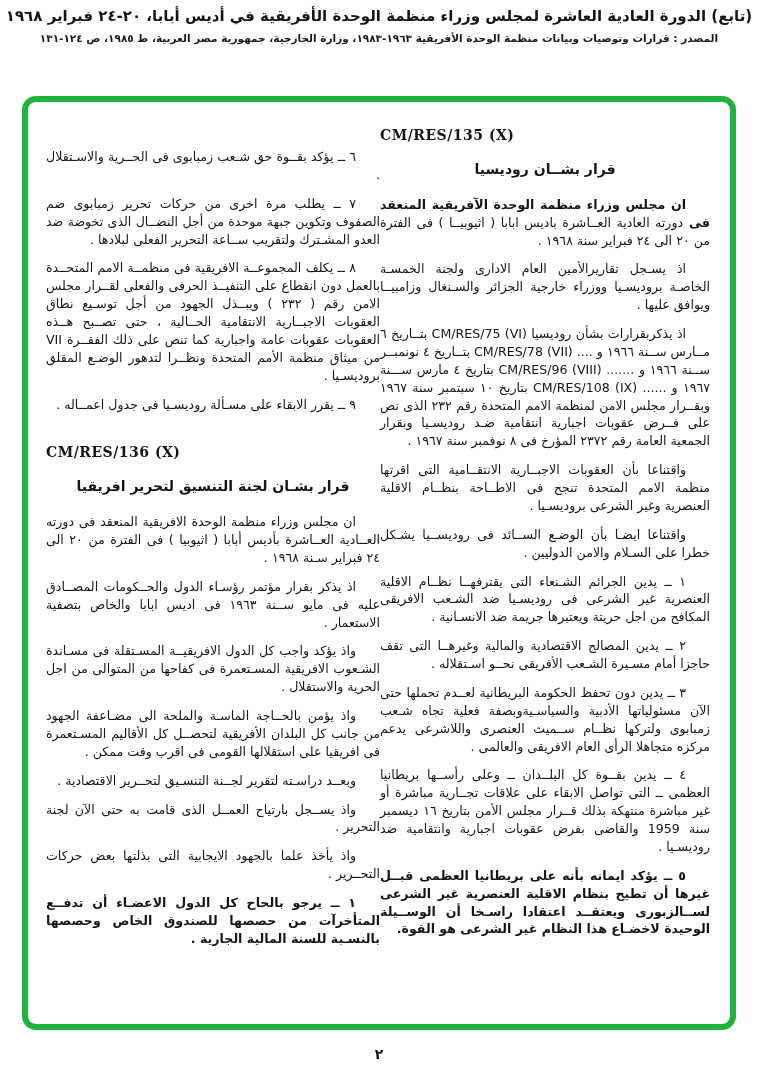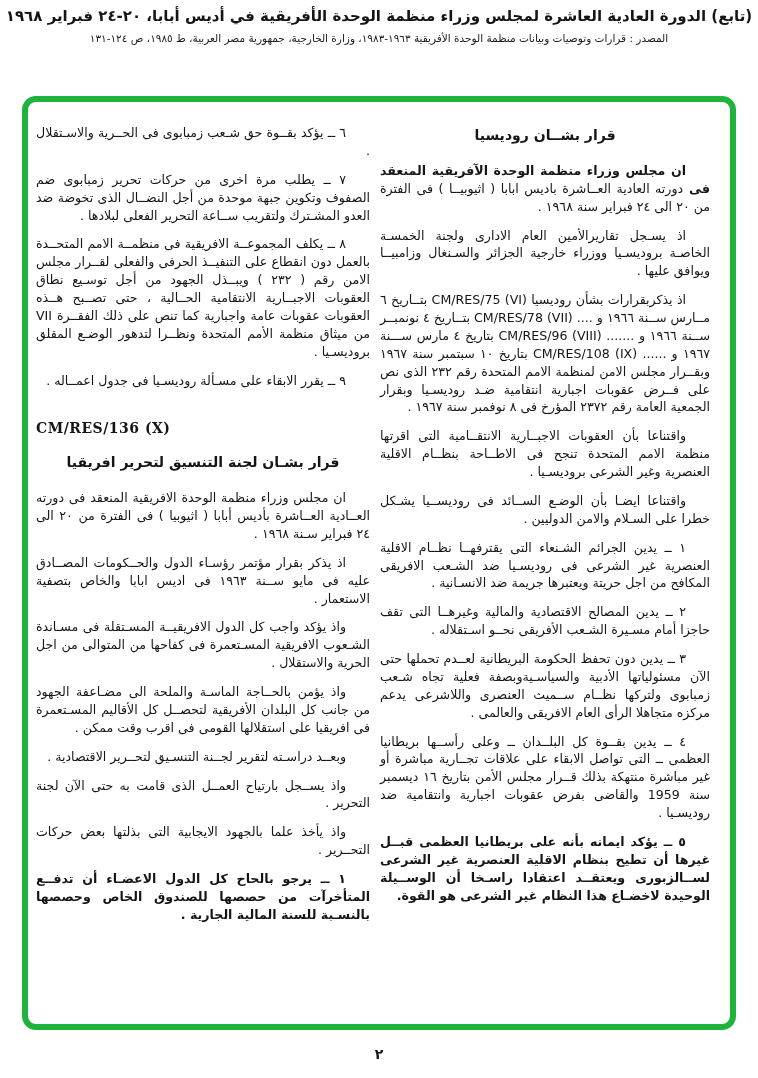--- a/index.html
+++ b/index.html
@@ -2,30 +2,30 @@
 <html lang="ar"><head>
 <meta charset="utf-8">
 <style>
   html,body{margin:0;padding:0;}
   body{
     width:758px;height:1078px;position:relative;background:#ffffff;color:#151515;
     font-family:"DejaVu Sans",sans-serif;overflow:hidden;
   }
   .header{text-align:center;direction:rtl;padding-top:7px;}
   .h-title{font-weight:bold;font-size:15px;letter-spacing:.2px;}
-  .h-source{font-weight:normal;font-size:10.5px;margin-top:7px;color:#1a1a1a;}
+  .h-source{font-weight:bold;font-size:10.5px;margin-top:7px;color:#1a1a1a;}
   .frame{
     position:absolute;left:22px;top:96px;width:714px;height:934px;
     border:6px solid var(--green,#1fb23c);border-radius:14px;box-sizing:border-box;
   }
   .col{
     position:absolute;top:22px;direction:rtl;text-align:justify;
     font-size:12.6px;line-height:1.42;
   }
-  .col-left{left:8px;width:334px;}
+  .col-left{left:18px;width:334px;margin-top:24px;}
   .col-right{right:20px;width:330px;}
   .ref{
     direction:ltr;text-align:left;font-family:"DejaVu Serif",serif;
     font-weight:bold;font-size:14px;letter-spacing:.5px;margin:2px 0 14px;
   }
   .ref.gap-before{margin-top:30px;}
   .heading{text-align:center;font-weight:bold;font-size:14px;margin:2px 0 16px;}
   .para{margin:0 0 11px;text-indent:24px;}
   .para.bold{font-weight:bold;}
   .lead{font-weight:bold;}
@@ -34,20 +34,21 @@
 </head>
 <body style="--green: #1fb23c;">
 
 <div class="header">
   <div class="h-title">(تابع) الدورة العادية العاشرة لمجلس وزراء منظمة الوحدة الأفريقية في أديس أبابا، ٢٠-٢٤ فبراير ١٩٦٨</div>
   <div class="h-source">المصدر : قرارات وتوصيات وبيانات منظمة الوحدة الأفريقية ١٩٦٣-١٩٨٣، وزارة الخارجية، جمهورية مصر العربية، ط ١٩٨٥، ص ١٢٤-١٣١</div>
 </div>
 
 <div class="frame">
   <div class="col col-right" id="col-right">
+      <div class="ref" dir="ltr">CM/RES/135  (X)</div>
       <div class="heading">قرار بشــان روديسيا</div>
       <div class="para"><span class="lead">ان مجلس وزراء منظمة الوحدة الآفريقية المنعقد فى </span>دورته العادية العــاشرة باديس ابابا ( اثيوبيــا ) فى الفترة من ٢٠ الى ٢٤ فبراير سنة ١٩٦٨ .</div>
       <div class="para">اذ يسـجل تقاريرالأمين العام الادارى ولجنة الخمسـة الخاصـة بروديسـيا ووزراء خارجية الجزائر والسـنغال وزامبيــا ويوافق عليها .</div>
       <div class="para">اذ يذكربقرارات بشأن روديسيا CM/RES/75 (VI) بتــاريخ ٦ مــارس ســنة ١٩٦٦ و .... CM/RES/78 (VII) بتــاريخ ٤ نونمبــر ســنة ١٩٦٦ و ....... CM/RES/96 (VIII) بتاريخ ٤ مارس ســـنة ١٩٦٧ و ...... CM/RES/108 (IX) بتاريخ ١٠ سبتمبر سنة ١٩٦٧ وبقــرار مجلس الامن لمنظمة الامم المتحدة رقم ٢٣٢ الذى نص على فــرض عقوبات اجبارية انتقامية ضـد روديسـيا وبقرار الجمعية العامة رقم ٢٣٧٢ المؤرخ فى ٨ نوفمبر سنة ١٩٦٧ .</div>
       <div class="para">واقتناعا بأن العقوبات الاجبــارية الانتقــامية التى اقرتها منظمة الامم المتحدة تنجح فى الاطــاحة بنظــام الاقلية العنصرية وغير الشرعى بروديسـيا .</div>
       <div class="para">واقتناعا ايضـا بأن الوضـع الســائد فى روديســيا يشـكل خطرا على السـلام والامن الدوليين .</div>
       <div class="para">١ ــ يدين الجرائم الشـنعاء التى يقترفهــا نظــام الاقلية العنصرية غير الشرعى فى روديسـيا ضد الشـعب الافريقى المكافح من اجل حريتة ويعتبرها جريمة ضد الانسـانية .</div>
       <div class="para">٢ ــ يدين المصالح الاقتصادية والمالية وغيرهــا التى تقف حاجزا أمام مسـيرة الشـعب الأفريقى نحــو اسـتقلاله .</div>
       <div class="para">٣ ــ يدين دون تحفظ الحكومة البريطانية لعــدم تحملها حتى الآن مسئولياتها الأدبية والسياسـيةوبصفة فعلية تجاه شـعب زمبابوى ولتركها نظــام ســميث العنصرى واللاشرعى يدعم مركزه متجاهلا الرأى العام الافريقى والعالمى .</div>
       <div class="para">٤ ــ يدين بقــوة كل البلــدان ــ وعلى رأســها بريطانيا العظمى ــ التى تواصل الابقاء على علاقات تجــارية مباشرة أو غير مباشرة منتهكة بذلك قــرار مجلس الأمن بتاريخ ١٦ ديسمبر سنة 1959 والقاضى بفرض عقوبات اجبارية وانتقامية ضد روديسـيا .</div>

